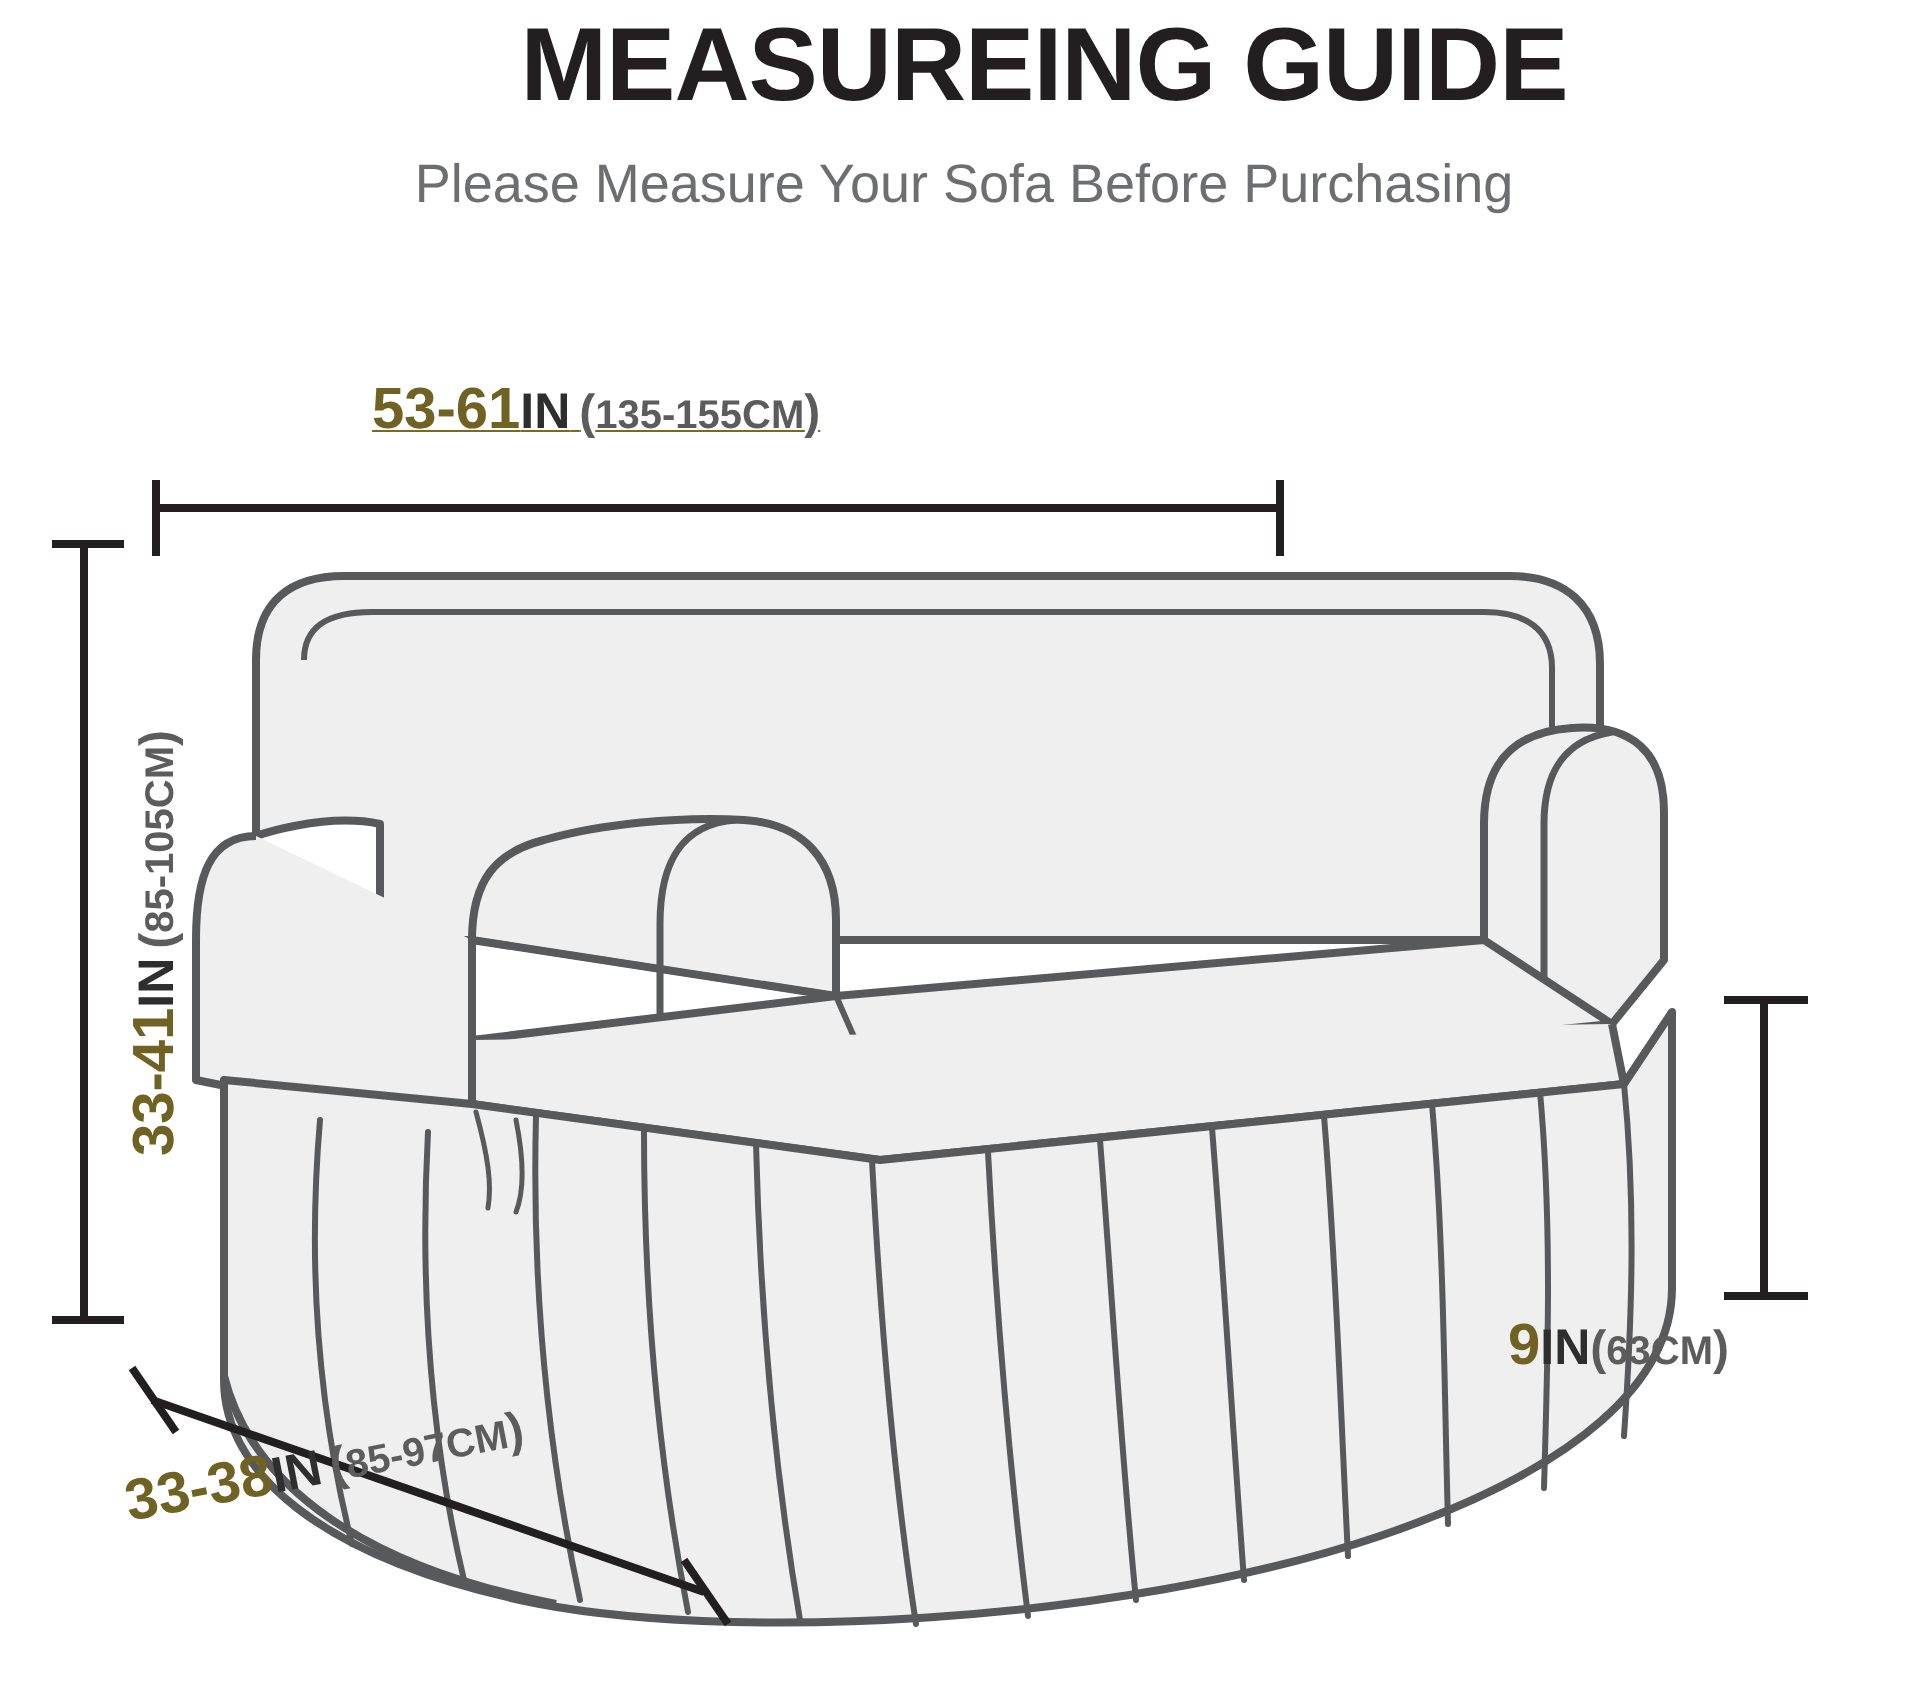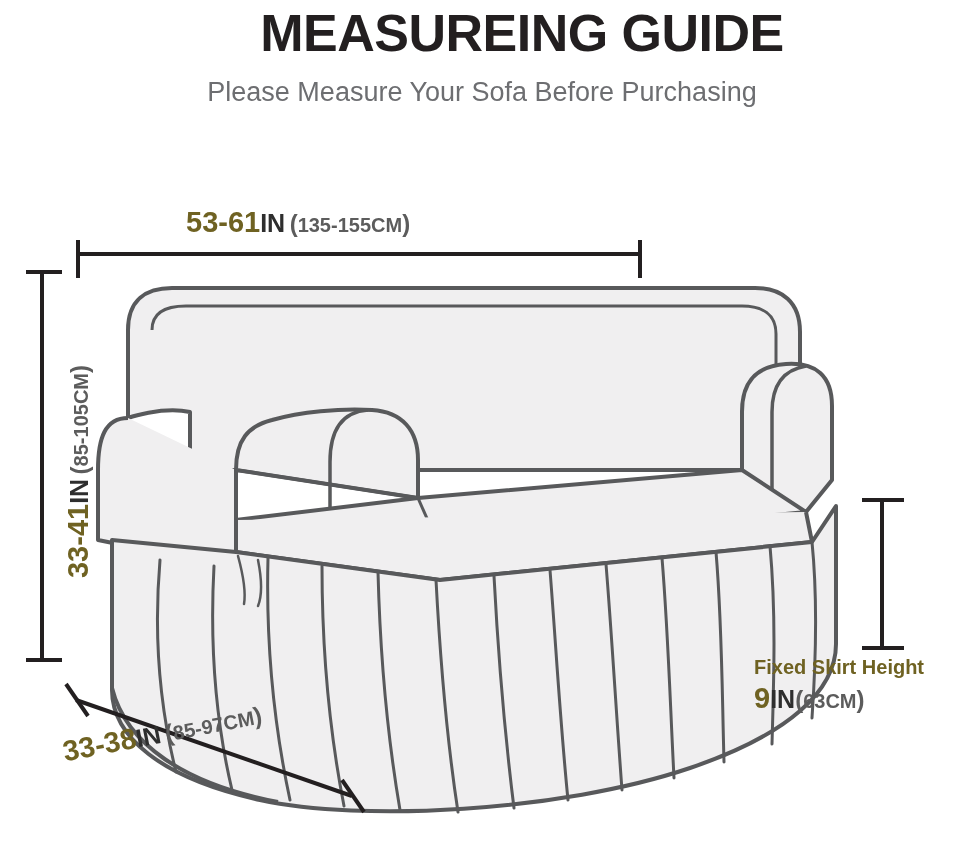--- a/index.html
+++ b/index.html
@@ -67,22 +67,23 @@
     color: #5c5c5c;
   }
   .meas .cm {
     font-size: 20px;
     font-weight: 700;
     color: #5c5c5c;
   }
 
   
   #top-label {
-    top: 206px;
+    top: 189px;
     left: 186px;
+    text-decoration: underline;
   }
 
   
   #left-label {
     top: 455px;
     left: -132px;
     width: 420px;
     text-align: center;
     transform: rotate(-90deg);
   }
@@ -214,19 +215,18 @@
     <span class="big">33-41</span><span class="unit">IN</span>
     <span class="paren">(</span><span class="cm">85-105</span><span class="cm">CM</span><span class="paren">)</span>
   </div>
 
   <div class="meas" id="depth-label">
     <span class="big">33-38</span><span class="unit">IN</span>
     <span class="paren">(</span><span class="cm">85-97</span><span class="cm">CM</span><span class="paren">)</span>
   </div>
 
   <div class="meas" id="skirt-label">
-    <span class="cap">Fixed Skirt Height</span>
     <span class="line2">
       <span class="big">9</span><span class="unit">IN</span><span class="paren">(</span><span class="cm">63</span><span class="cm">CM</span><span class="paren">)</span>
     </span>
   </div>
 
 </div>
 
 </body></html>

